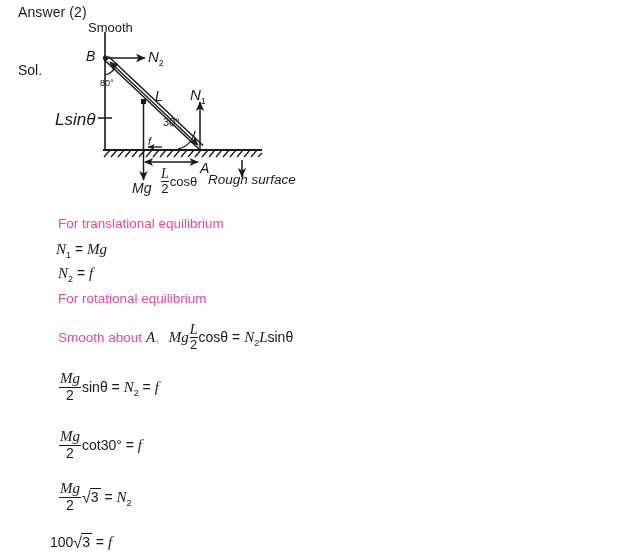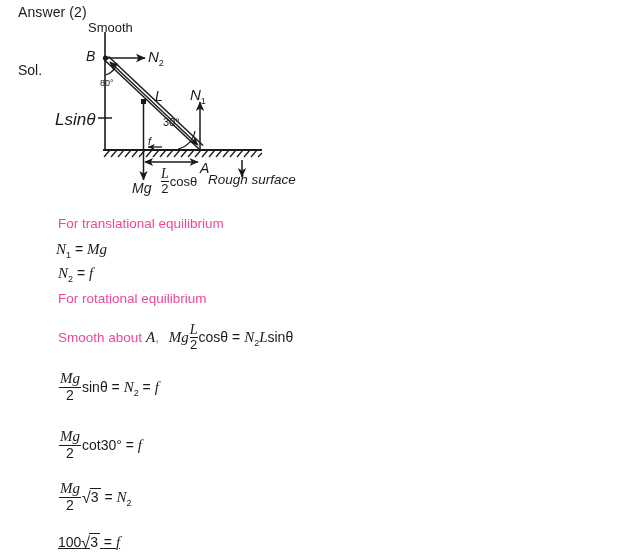--- a/index.html
+++ b/index.html
@@ -295,17 +295,17 @@
 <div class="abs eqline" style="left:58px; top:482px;">
   <span class="frac">
     <span class="num">Mg</span>
     <span class="bar"></span>
     <span class="den">2</span>
   </span><span class="radsign">√</span><span class="rad">3</span>
   <span class="up">=</span>
   <span class="it">N</span><span class="sub">2</span>
 </div>
 
-<div class="abs eqline" style="left:58px; top:533px;text-decoration:underline;">
+<div class="abs eqline" style="left:50px; top:533px;">
   <span class="up">100</span><span class="radsign">√</span><span class="rad">3</span>
   <span class="up">=</span>
   <span class="it">f</span>
 </div>
 
 </body></html>

